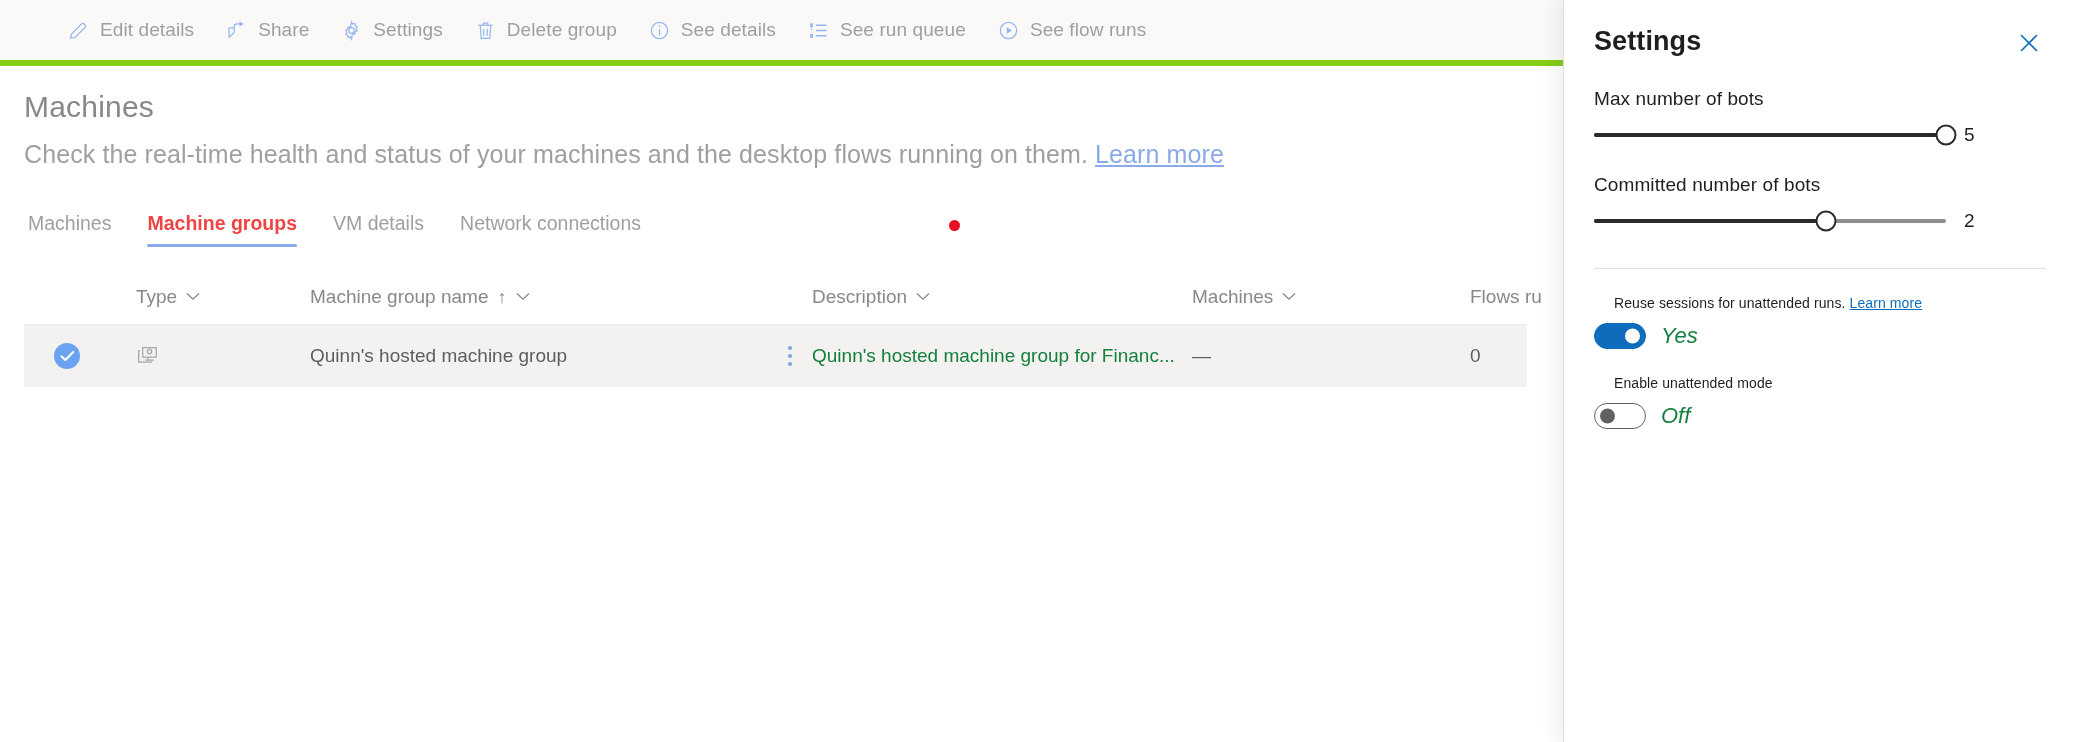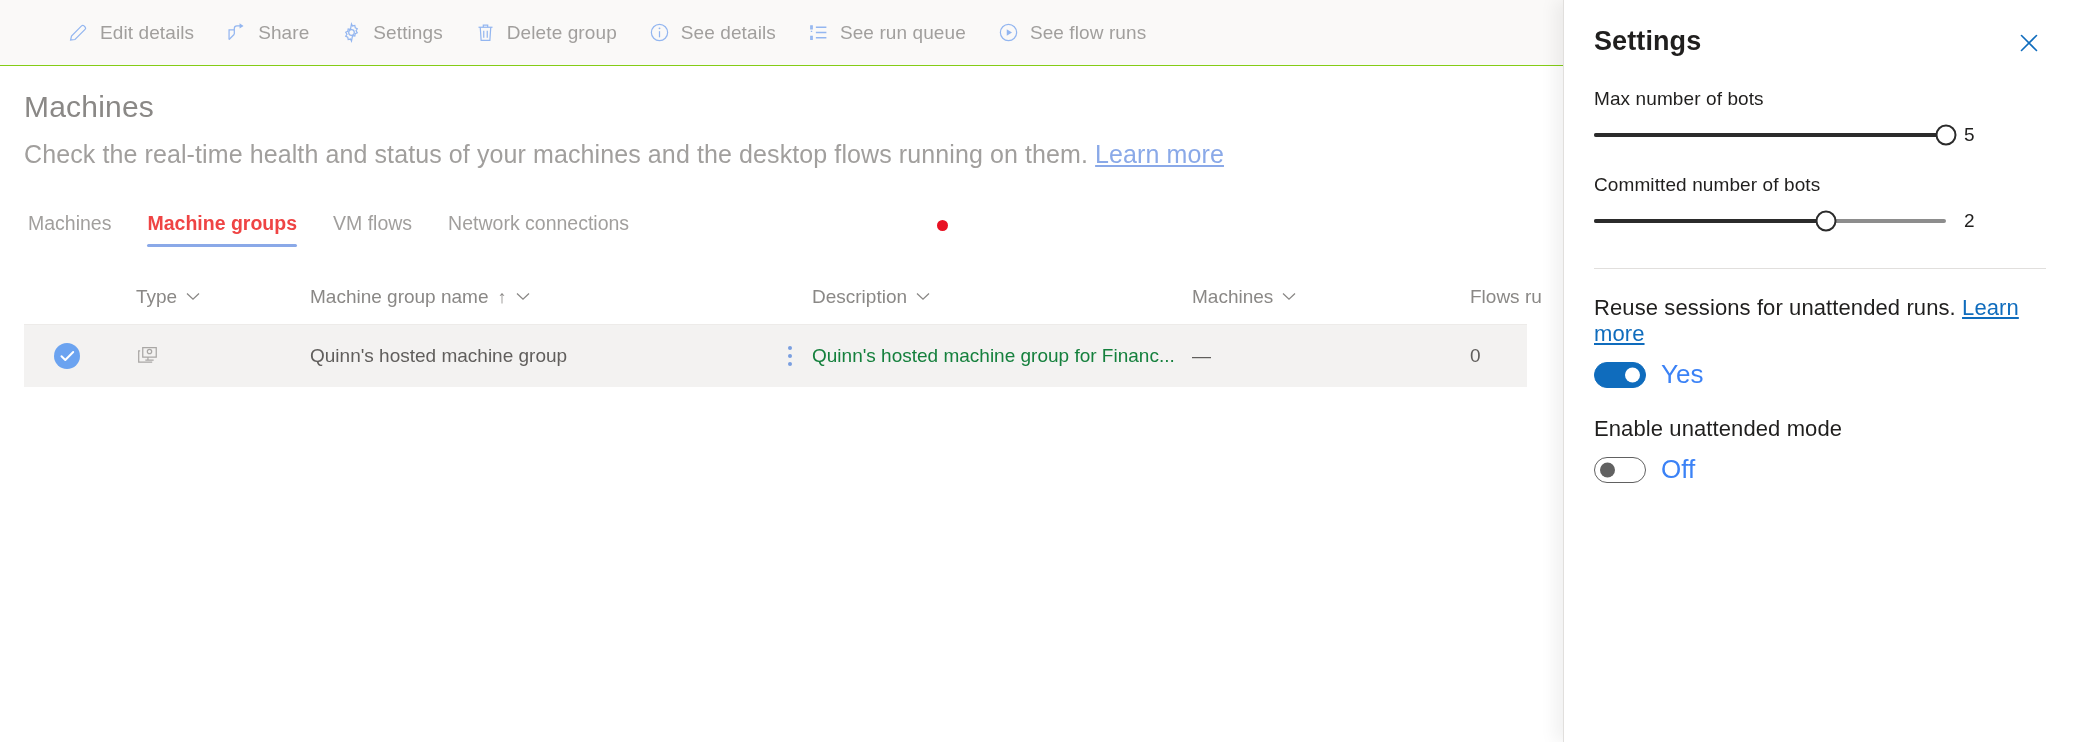--- a/index.html
+++ b/index.html
@@ -10,21 +10,21 @@
     overflow: hidden;
   }
   .root { position: relative; width: 2076px; height: 742px; background:#fff; }
 
   
   .commandbar {
     position: absolute; left: 0; top: 0; width: 1563px; height: 66px;
     background: #faf9f8;
     display: flex; align-items: center;
     padding-left: 52px;
-    border-bottom: 1px solid #84cc16;
+    border-bottom: 6px solid #84cc16;
   }
   .cmd-item {
     display: flex; align-items: center; gap: 11px;
     height: 100%; padding: 0 16px;
     cursor: default; white-space: nowrap;
   }
   .cmd-item .cmd-label {
     font-size: 19px; color: #a19f9d; letter-spacing: .1px;
   }
   .cmd-icon { width: 21px; height: 21px; flex: 0 0 21px; display:block; color:#93b6f0; }
@@ -146,35 +146,35 @@
   .slider .thumb {
     position: absolute; top: 50%; transform: translate(-50%,-50%);
     width: 21px; height: 21px; border-radius: 50%;
     background: #fff; border: 2.5px solid #2b2b2b; cursor: pointer;
   }
   .slider-value { font-size: 19px; color: #201f1e; }
 
   .divider { height: 1px; background: #e1dfdd; margin-top: 36px; }
 
   .toggle-block { margin-top: 26px; }
-  .toggle-label { font-size: 22px; color: #201f1e; letter-spacing:.1px; }
+  .toggle-label { font-size: 14px; color: #201f1e; letter-spacing:.1px;margin-left:20px; }
   .toggle-label a { color: #0f6cbd; text-decoration: underline; }
   .toggle-row { display: flex; align-items: center; gap: 15px; margin-top: 12px; }
   .switch {
     width: 52px; height: 26px; border-radius: 13px; position: relative; cursor: pointer;
   }
   .switch.on { background: #0f6cbd; border: 1px solid #0f6cbd; }
   .switch.off { background: #fff; border: 1px solid #616161; }
   .switch .knob {
     position: absolute; top: 50%; transform: translateY(-50%);
     width: 15px; height: 15px; border-radius: 50%;
   }
   .switch.on .knob { right: 5px; background: #fff; }
   .switch.off .knob { left: 5px; background: #616161; }
-  .switch-text { font-size: 26px; color: #3b82f6; }
+  .switch-text { font-size: 22px; color: #15803d; font-style: italic; }
 </style>
 </head>
 <body>
 
 <div class="root">
 
   <div class="commandbar">
 
     <div class="cmd-item">
       <span class="cmd-icon">
@@ -262,21 +262,21 @@
     </div>
 
     <div class="tabs">
       <div class="tab">
         <span>Machines</span>
       </div>
       <div class="tab active">
         <span>Machine groups</span>
       </div>
       <div class="tab">
-        <span>VM flows</span>
+        <span>VM details</span>
       </div>
       <div class="tab">
         <span>Network connections</span>
       </div>
       <div class="tab-dot"></div>
     </div>
 
     <div class="table">
 
       <div class="thead">

